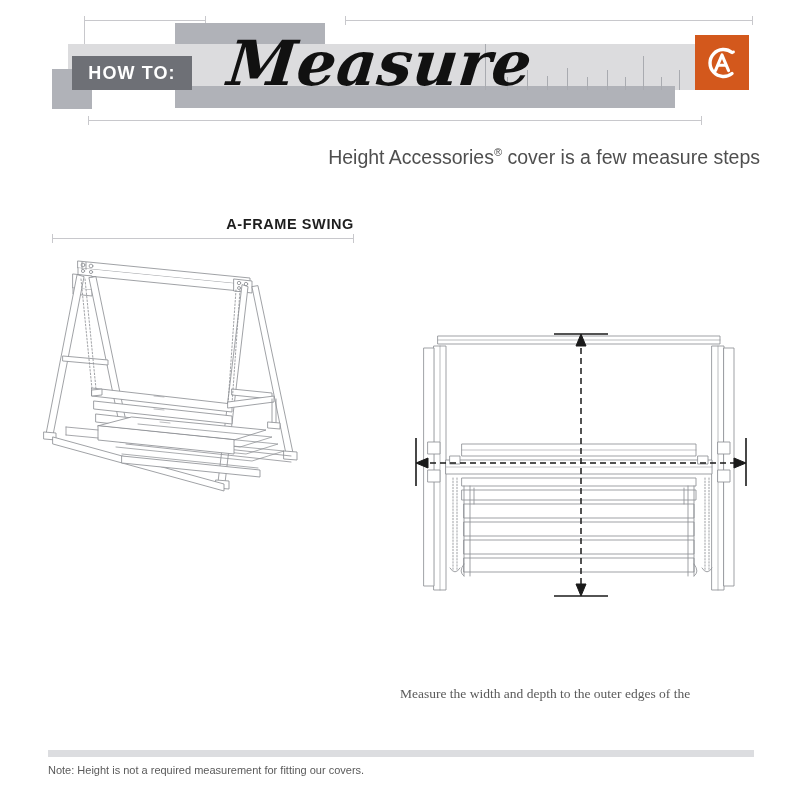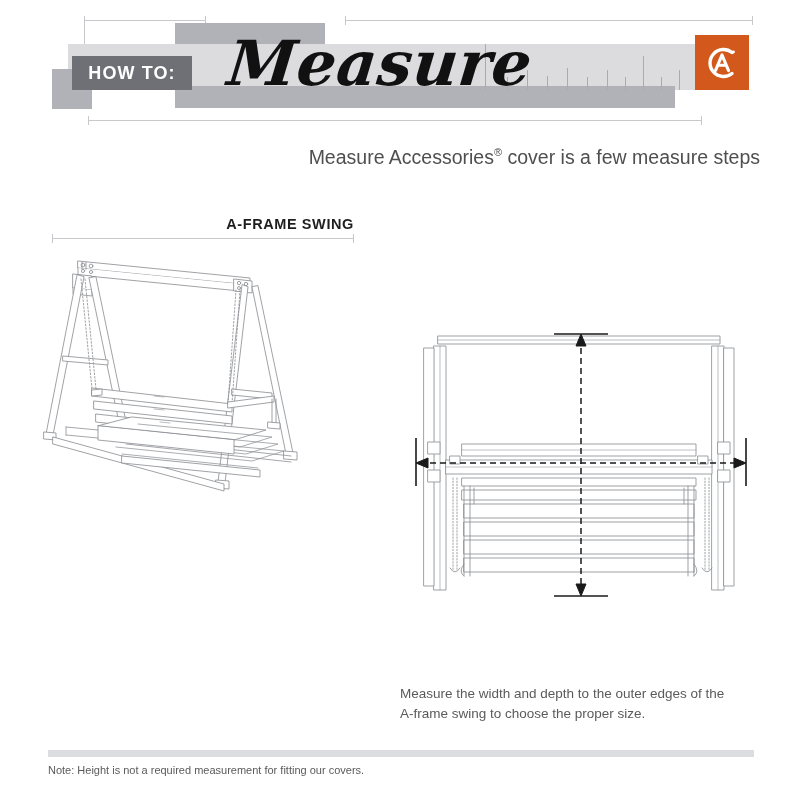--- a/index.html
+++ b/index.html
@@ -183,21 +183,21 @@
 
   
   .caption {
     position: absolute;
     left: 400px;
     top: 684px;
     width: 356px;
     font-size: 13.5px;
     line-height: 20px;
     color: #5a5a5a;
-    font-family: Liberation Sans, sans-serif;
+    font-family: Liberation Serif, serif;
   }
 
   
   .footer-bar {
     position: absolute;
     left: 48px;
     top: 750px;
     width: 706px;
     height: 7px;
     background: #dcdde0;
@@ -257,21 +257,21 @@
       <svg width="40" height="40" viewBox="0 0 40 40">
         <path d="M30 9.5 A13.5 13.5 0 1 0 30 30.5" fill="none" stroke="#ffffff" stroke-width="3.4" stroke-linecap="round"></path>
         <path d="M13.5 27.5 L20 12 L26.5 27.5" fill="none" stroke="#ffffff" stroke-width="3.2" stroke-linejoin="round" stroke-linecap="round"></path>
         <line x1="16.2" y1="22.2" x2="23.8" y2="22.2" stroke="#ffffff" stroke-width="3.0" stroke-linecap="round"></line>
         <circle cx="31.5" cy="9" r="1.4" fill="#ffffff"></circle>
       </svg>
     </div>
   </div>
 
   <div class="subtitle">
-    <div><span>Measure Accessories</span><span class="reg">®</span><span> cover is a few measure steps</span></div>
+    <div><span>Height Accessories</span><span class="reg">®</span><span> cover is a few measure steps</span></div>
   </div>
 
   <div class="sec-label">A-FRAME SWING</div>
   <div class="sec-rule dimline"></div>
 
   <div class="draw-left">
     <svg width="310" height="260" viewBox="0 0 310 260">
       <g fill="none" stroke="#8f9196" stroke-width="0.85" stroke-linejoin="round" stroke-linecap="round">
 
         <path d="M42 17 L214 34 L214 41 L42 24 Z" fill="#ffffff"></path>
@@ -415,19 +415,18 @@
         <line x1="148" y1="278" x2="202" y2="278" stroke-width="1.6"></line>
         <line x1="175" y1="20" x2="175" y2="274" stroke-width="1.5" stroke-dasharray="6 4"></line>
         <polygon points="175,16 170,28 180,28"></polygon>
         <polygon points="175,278 170,266 180,266"></polygon>
       </g>
     </svg>
   </div>
 
   <div class="caption">
     <div>Measure the width and depth to the outer edges of the</div>
-    <div>A-frame swing to choose the proper size.</div>
   </div>
 
   <div class="footer-bar"></div>
   <div class="footer-note">Note: Height is not a required measurement for fitting our covers.</div>
 
 </div>
 
 </body></html>

